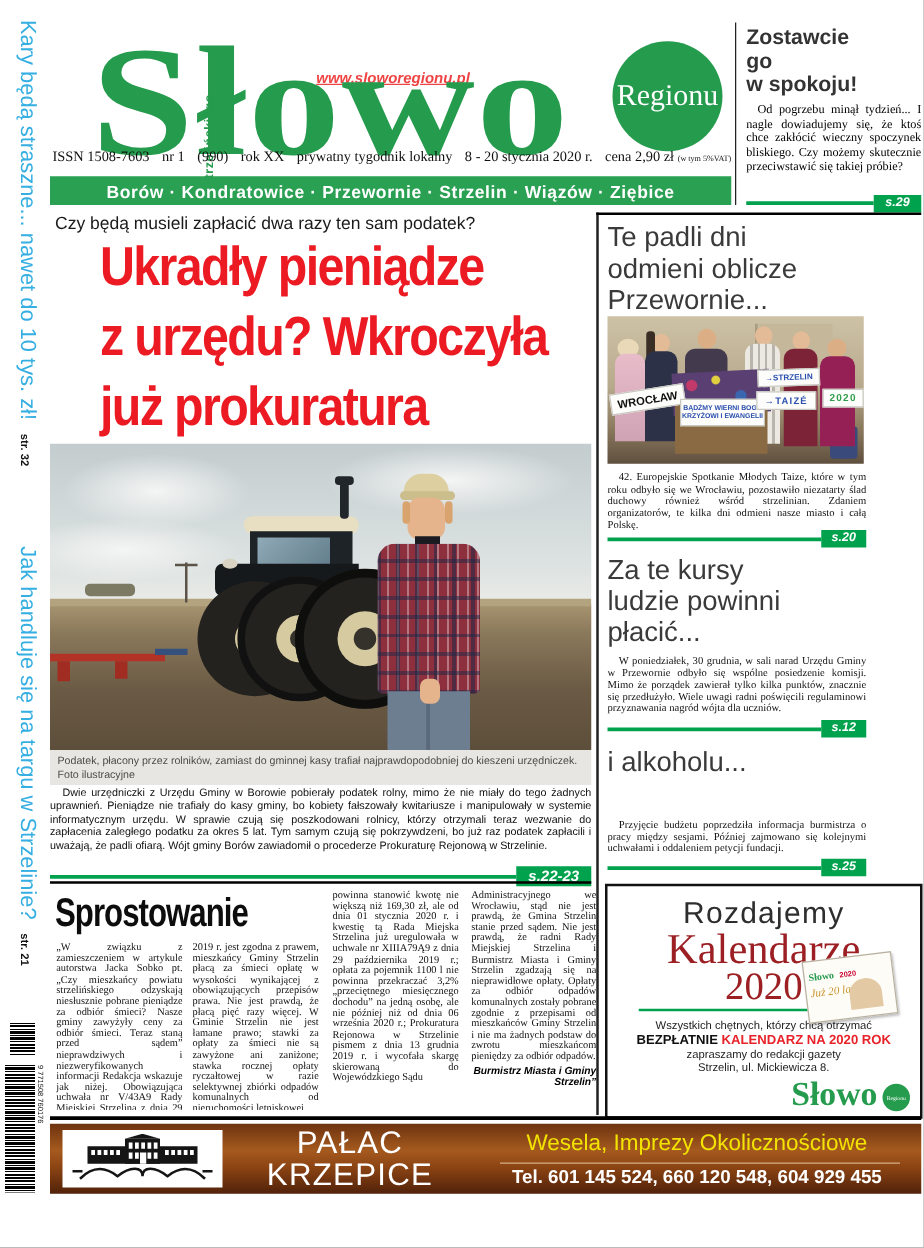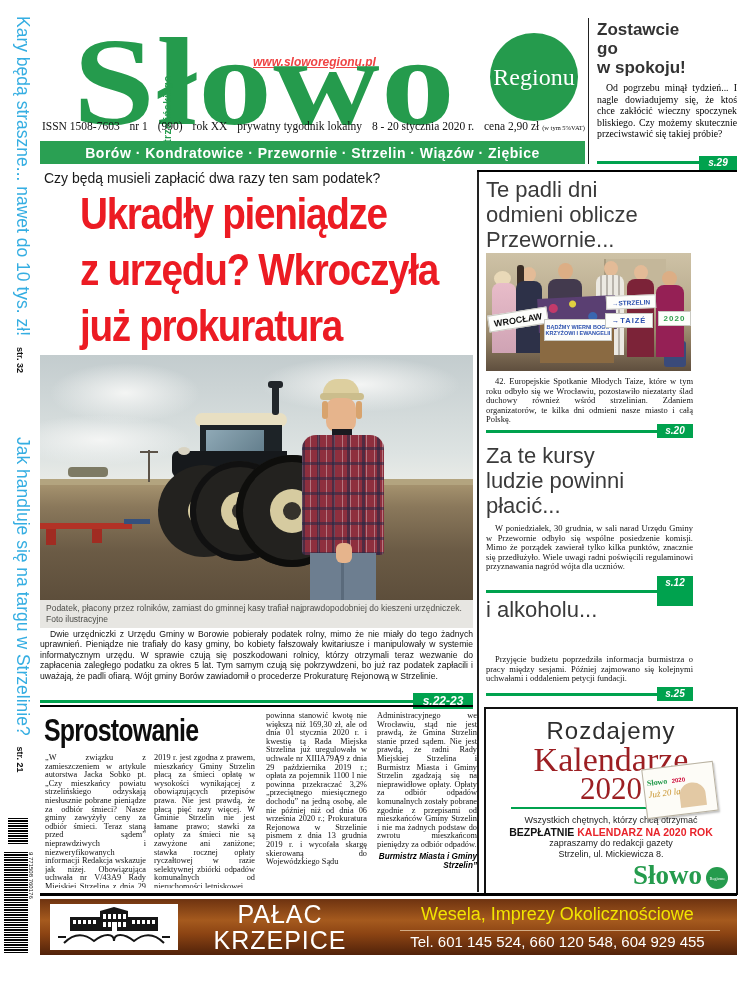--- a/index.html
+++ b/index.html
@@ -63,21 +63,21 @@
   .cal-l3{font-family:"Liberation Serif",serif;font-size:31px;color:#9c1f23;line-height:28px;}
   .cal-p{font-size:9px;color:#222;line-height:11px;}
   .cal-free{font-size:10.5px;font-weight:bold;color:#111;}
   .cal-free b{color:#e8232a;}
   .cal-logo{font-family:"Liberation Serif",serif;font-weight:bold;color:#259b4d;font-size:27px;
             transform-origin:100% 50%;transform:scaleX(1.15);}
   
   .banner{background:linear-gradient(180deg,#6e3310 0%,#a55a1e 38%,#8c4413 62%,#51220a 100%);}
   .palace-name{color:#fff;font-size:25px;line-height:26px;text-align:center;letter-spacing:1px;}
   .banner-title{color:#f2e400;font-size:18px;}
-  .banner-tel{color:#fff;font-size:15px;}
+  .banner-tel{color:#fff;font-size:15px;font-weight:bold;}
   .hr-black{background:#000;}
   .vline{background:#222;}
   .barcode{background:repeating-linear-gradient(180deg,#000 0 1px,#fff 1px 2px,#000 2px 4px,#fff 4px 5px);}
 </style>
 </head>
 <body>
 
 <div id="page">
 
   <div class="vert-cw teaser" style="left:33px;top:16px;">
@@ -253,21 +253,21 @@
   </div>
 
   <div class="abs rtitle" style="left:486px;top:443px;">
     <div>Za te kursy</div>
     <div>ludzie powinni</div>
     <div>płacić...</div>
   </div>
   <div class="abs rbody" style="left:486px;top:524px;width:207px;">W poniedziałek, 30 grudnia, w sali narad Urzędu Gminy w Przewornie odbyło się wspólne posiedzenie komisji. Mimo że porządek zawierał tylko kilka punktów, znacznie się przedłużyło. Wiele uwagi radni poświęcili regulaminowi przyznawania nagród wójta dla uczniów.</div>
   <div class="abs grule" style="left:486px;top:576px;width:207px;">
     <div class="bar"></div>
-    <div class="badge" style="width:36px;height:30px;font-size:10px;line-height:14px;">s.12</div>
+    <div class="badge" style="width:36px;height:14px;font-size:10px;line-height:14px;">s.12</div>
   </div>
 
   <div class="abs rtitle" style="left:486px;top:597px;">
     <div>i alkoholu...</div>
   </div>
   <div class="abs rbody" style="left:486px;top:655px;width:207px;">Przyjęcie budżetu poprzedziła informacja burmistrza o pracy między sesjami. Później zajmowano się kolejnymi uchwałami i oddaleniem petycji fundacji.</div>
   <div class="abs grule" style="left:486px;top:687px;width:207px;">
     <div class="bar"></div>
     <div class="badge" style="width:36px;height:14px;font-size:10px;line-height:14px;">s.25</div>
   </div>

